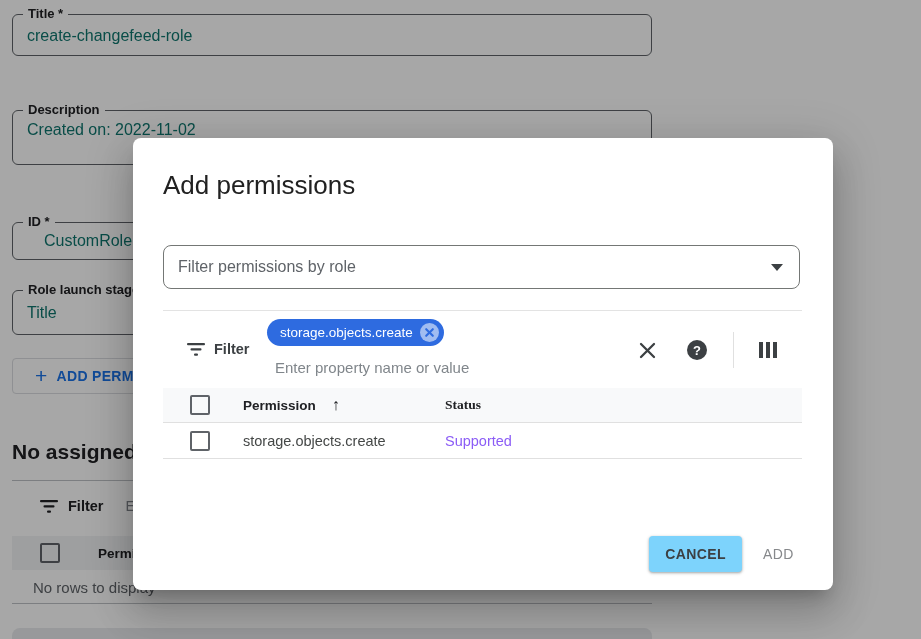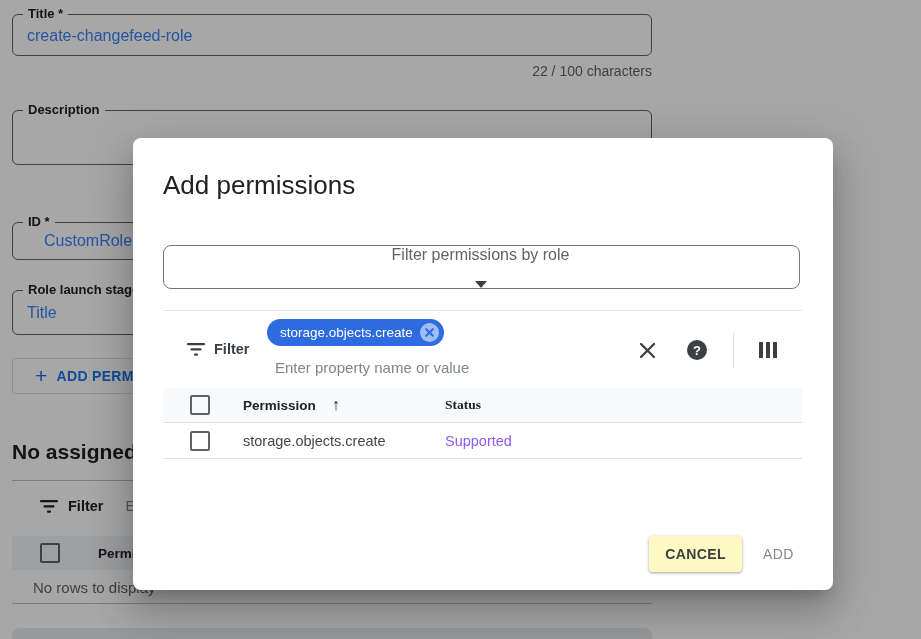--- a/index.html
+++ b/index.html
@@ -4,21 +4,21 @@
 <style>
   html,body{margin:0;padding:0;width:921px;height:639px;overflow:hidden;
     font-family:"Liberation Sans",sans-serif;background:#fff;}
   .stage{position:relative;width:921px;height:639px;border-radius:16px;}
 
   
   .bg-page{position:absolute;inset:0;background:#fff;}
   .ofield{position:absolute;border:1px solid #5f6368;border-radius:6px;background:#fff;box-sizing:border-box;}
   .flabel{position:absolute;top:-9px;left:10px;background:#fff;padding:0 5px;
     font-size:13px;font-weight:600;color:#202124;white-space:nowrap;}
-  .fvalue{position:absolute;left:14px;font-size:16px;color:#3b82f6;white-space:nowrap;}
+  .fvalue{position:absolute;left:14px;font-size:16px;color:#0f766e;white-space:nowrap;}
   .field-title{left:12px;top:14px;width:640px;height:42px;}
   .field-title .fvalue{top:12px;}
   .field-desc{left:12px;top:110px;width:640px;height:55px;}
   .field-desc .fvalue{top:10px;}
   .field-id{left:12px;top:222px;width:640px;height:38px;}
   .field-id .fvalue{top:9px;margin-left:17px;}
   .field-stage{left:12px;top:290px;width:640px;height:45px;}
   .field-stage .fvalue{top:13px;}
   .char-counter{position:absolute;top:63px;left:352px;width:300px;text-align:right;
     font-size:14px;color:#5f6368;}
@@ -45,21 +45,21 @@
   
   .scrim{position:absolute;inset:0;background:rgba(0,0,0,0.345);z-index:10;}
 
   
   .dialog{position:absolute;left:133px;top:138px;width:700px;height:452px;background:#fff;
     border-radius:8px;z-index:20;
     box-shadow:0 11px 15px -7px rgba(0,0,0,.2),0 24px 38px 3px rgba(0,0,0,.14),0 9px 46px 8px rgba(0,0,0,.12);}
   .dlg-title{position:absolute;left:30px;top:32px;font-size:26px;color:#212121;white-space:nowrap;}
   .role-select{position:absolute;left:30px;top:107px;width:637px;height:44px;box-sizing:border-box;
     border:1px solid #747775;border-radius:8px;display:flex;align-items:center;
-    padding:0 16px 0 14px;cursor:pointer;flex-direction:column;}
+    padding:0 16px 0 14px;cursor:pointer;}
   .role-select .ph{font-size:16px;color:#5f6368;flex:1;}
   .caret{width:0;height:0;border-left:6.5px solid transparent;border-right:6.5px solid transparent;
     border-top:7px solid #3c4043;}
 
   .toolbar{position:absolute;left:30px;top:172px;width:639px;height:78px;border-top:1px solid #e3e3e3;box-sizing:border-box;}
   .tb-filter{position:absolute;left:24px;top:30px;display:flex;align-items:center;gap:9px;}
   .tb-filter .flt{font-size:14.5px;font-weight:600;color:#3c4043;}
   .chip{position:absolute;left:104px;top:8px;height:27px;border-radius:14px;background:#2e6be0;
     display:inline-flex;align-items:center;gap:7px;padding:0 5px 0 13px;cursor:pointer;}
   .chip .chip-label{color:#fff;font-size:13.5px;white-space:nowrap;}
@@ -79,44 +79,44 @@
   .trow.head{background:#f8f9fa;}
   .trow .c-check{width:80px;display:flex;padding-left:27px;box-sizing:border-box;}
   .trow .c-perm{width:202px;display:flex;align-items:center;}
   .trow.head .c-perm{font-size:13.5px;font-weight:700;color:#202124;}
   .trow.head .c-status{font-size:13.5px;font-weight:700;color:#202124;font-family:Liberation Serif, serif;}
   .sort-arrow{font-size:16px;font-weight:600;color:#202124;margin-left:16px;}
   .trow.body{height:36px;}
   .trow.body .c-perm{font-size:14.5px;color:#444746;}
   .trow.body .c-status{font-size:14.5px;color:#8b5cf6;}
 
-  .btn-cancel{position:absolute;left:516px;top:398px;width:93px;height:36px;background:#fef9c3;
+  .btn-cancel{position:absolute;left:516px;top:398px;width:93px;height:36px;background:#7dd3fc;
     border:none;border-radius:4px;font-family:"Liberation Sans",sans-serif;
     font-size:14px;font-weight:600;letter-spacing:.4px;color:#3c4043;cursor:pointer;
     box-shadow:0 1px 2px 0 rgba(60,64,67,.3),0 1px 3px 1px rgba(60,64,67,.15);
     display:flex;align-items:center;justify-content:center;}
   .btn-add{position:absolute;left:630px;top:398px;height:36px;border:none;background:transparent;
     font-family:"Liberation Sans",sans-serif;font-size:14px;font-weight:400;letter-spacing:.4px;
     color:#86888b;display:flex;align-items:center;padding:0;cursor:default;}
 </style>
 </head>
 <body>
 
 <div class="stage">
 
   <div class="bg-page">
 
     <div class="ofield field-title">
       <span class="flabel">Title *</span>
       <span class="fvalue">create-changefeed-role</span>
     </div>
-    <div class="char-counter">22 / 100 characters</div>
 
     <div class="ofield field-desc">
       <span class="flabel">Description</span>
+      <span class="fvalue">Created on: 2022-11-02</span>
     </div>
 
     <div class="ofield field-id">
       <span class="flabel">ID *</span>
       <span class="fvalue">CustomRole</span>
     </div>
 
     <div class="ofield field-stage">
       <span class="flabel">Role launch stage</span>
       <span class="fvalue">Title</span>

